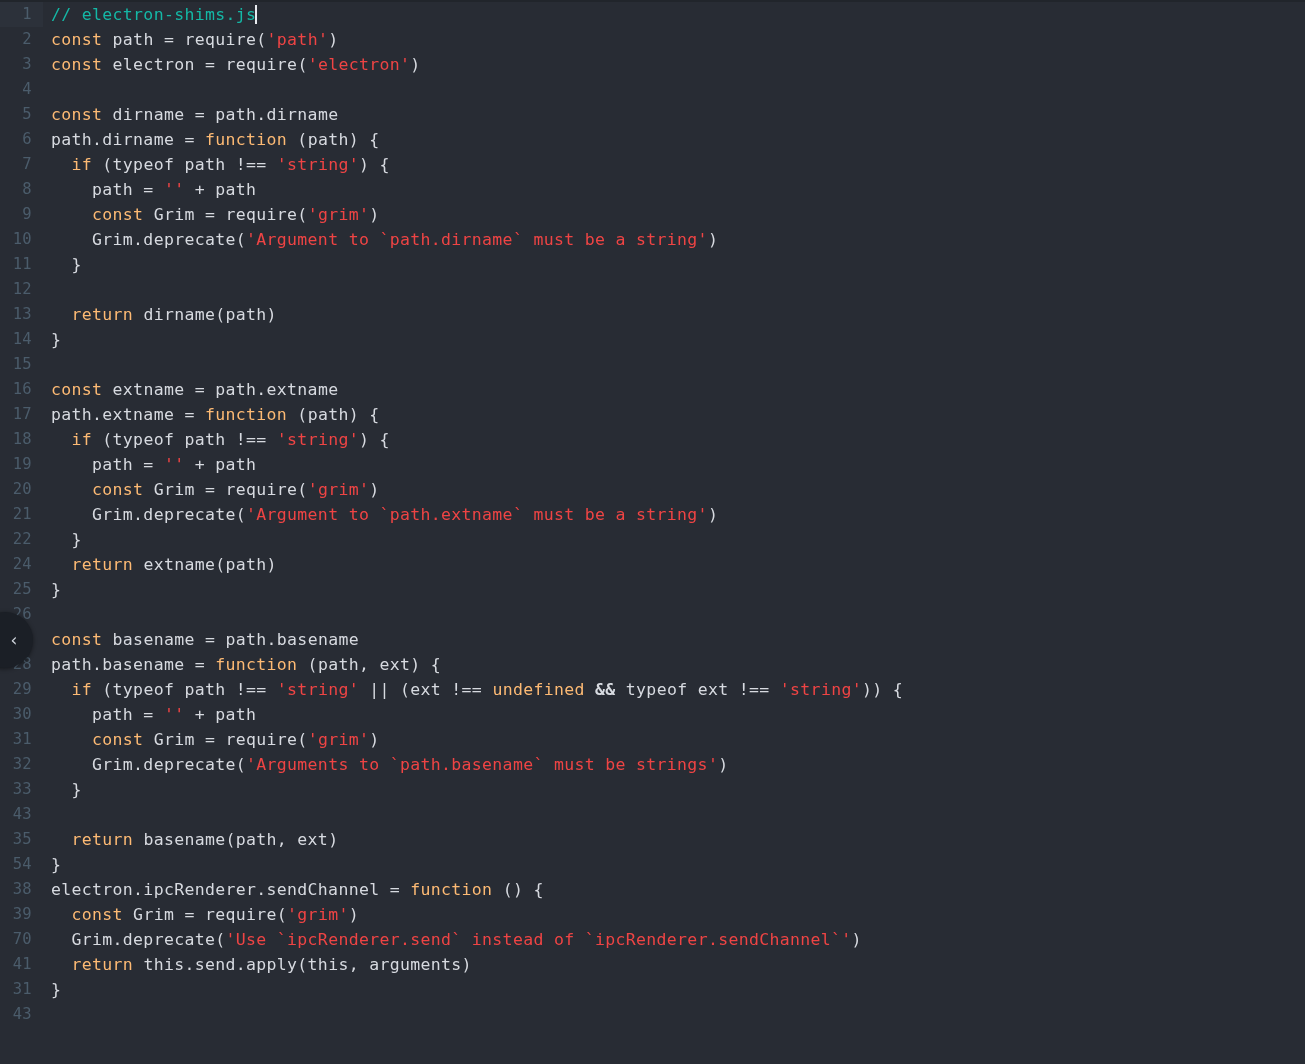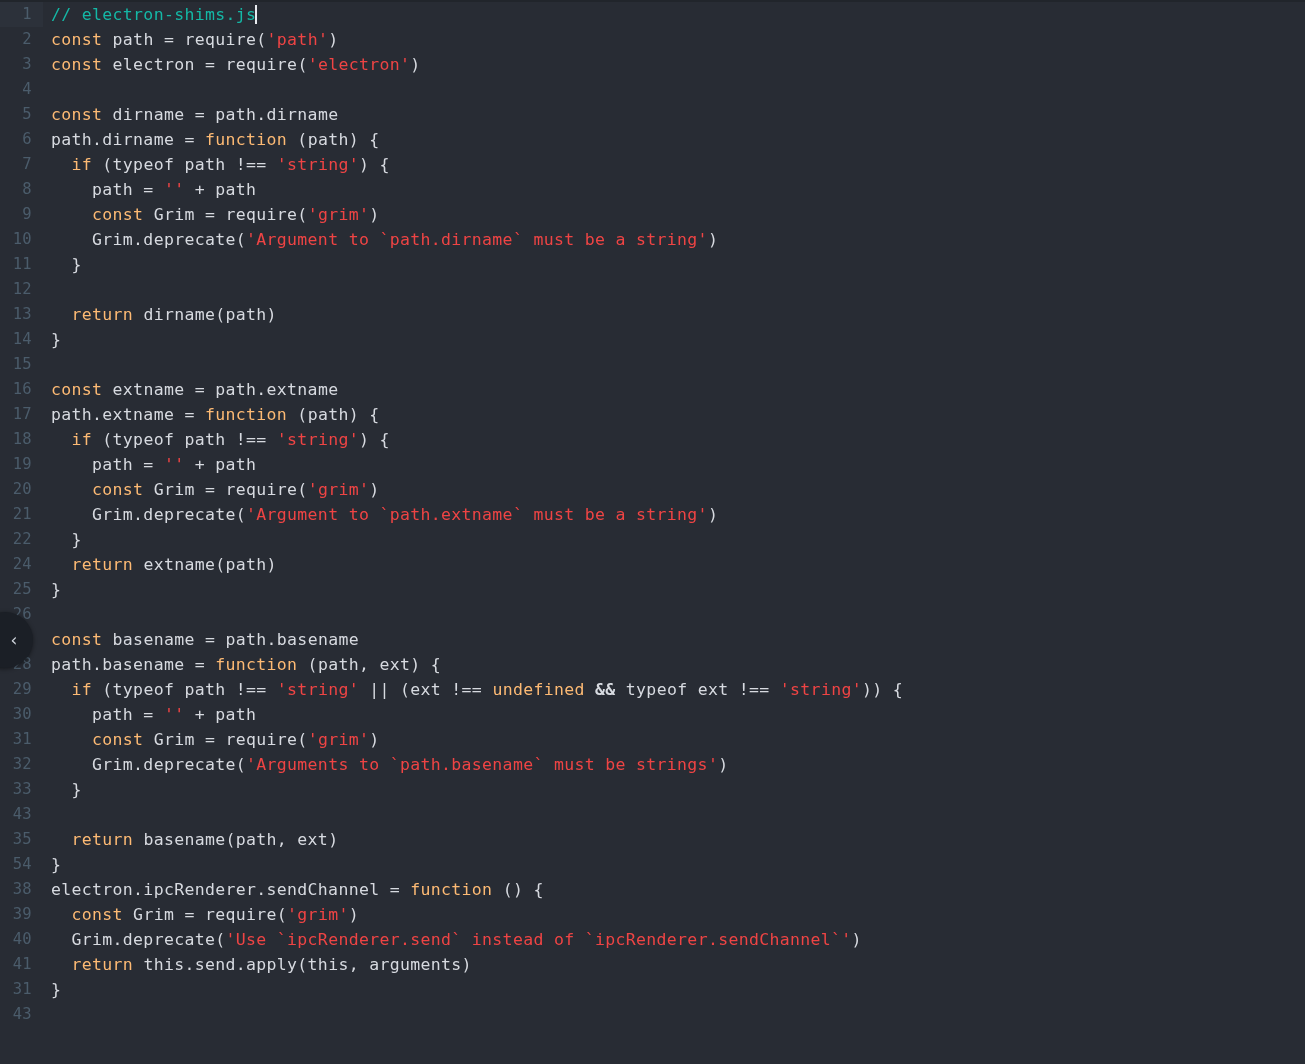--- a/index.html
+++ b/index.html
@@ -142,21 +142,21 @@
         <div class="line"><div class="gutter-cell">29</div><div class="line-text"><span class="pln">  </span><span class="kw">if</span><span class="op"> (</span><span class="pln">typeof</span><span class="pln"> path </span><span class="op">!==</span><span class="pln"> </span><span class="str">'string'</span><span class="pln"> || (ext </span><span class="op">!==</span><span class="pln"> </span><span class="kw">undefined</span><span class="pln"> </span><span class="bold">&amp;&amp;</span><span class="pln"> </span><span class="pln">typeof</span><span class="pln"> ext </span><span class="op">!==</span><span class="pln"> </span><span class="str">'string'</span><span class="op">)) {</span></div></div>
         <div class="line"><div class="gutter-cell">30</div><div class="line-text"><span class="pln">    path = </span><span class="str">''</span><span class="pln"> + path</span></div></div>
         <div class="line"><div class="gutter-cell">31</div><div class="line-text"><span class="pln">    </span><span class="kw">const</span><span class="pln"> Grim = require(</span><span class="str">'grim'</span><span class="op">)</span></div></div>
         <div class="line"><div class="gutter-cell">32</div><div class="line-text"><span class="pln">    Grim.deprecate(</span><span class="str">'Arguments to `path.basename` must be strings'</span><span class="op">)</span></div></div>
         <div class="line"><div class="gutter-cell">33</div><div class="line-text"><span class="op">  }</span></div></div>
         <div class="line"><div class="gutter-cell">43</div><div class="line-text"></div></div>
         <div class="line"><div class="gutter-cell">35</div><div class="line-text"><span class="pln">  </span><span class="kw">return</span><span class="pln"> basename(path, ext)</span></div></div>
         <div class="line"><div class="gutter-cell">54</div><div class="line-text"><span class="op">}</span></div></div>
         <div class="line"><div class="gutter-cell">38</div><div class="line-text"><span class="pln">electron.ipcRenderer.sendChannel</span><span class="op"> = </span><span class="kw">function</span><span class="op"> () {</span></div></div>
         <div class="line"><div class="gutter-cell">39</div><div class="line-text"><span class="pln">  </span><span class="kw">const</span><span class="pln"> Grim = require(</span><span class="str">'grim'</span><span class="op">)</span></div></div>
-        <div class="line"><div class="gutter-cell">40</div><div class="line-text"><span class="pln">  Grim.deprecate(</span><span class="str">'Use `ipcRenderer.send` instead of `ipcRenderer.sendChannel`'</span><span class="op">)</span></div></div>
+        <div class="line"><div class="gutter-cell">70</div><div class="line-text"><span class="pln">  Grim.deprecate(</span><span class="str">'Use `ipcRenderer.send` instead of `ipcRenderer.sendChannel`'</span><span class="op">)</span></div></div>
         <div class="line"><div class="gutter-cell">41</div><div class="line-text"><span class="pln">  </span><span class="kw">return</span><span class="pln"> this.send.apply(this, arguments)</span></div></div>
         <div class="line"><div class="gutter-cell">31</div><div class="line-text"><span class="op">}</span></div></div>
         <div class="line"><div class="gutter-cell">43</div><div class="line-text"></div></div>
       </div>
   </div>
 
   <div id="pane-toggle">
     <span class="chev">‹</span>
   </div>
 </div>

